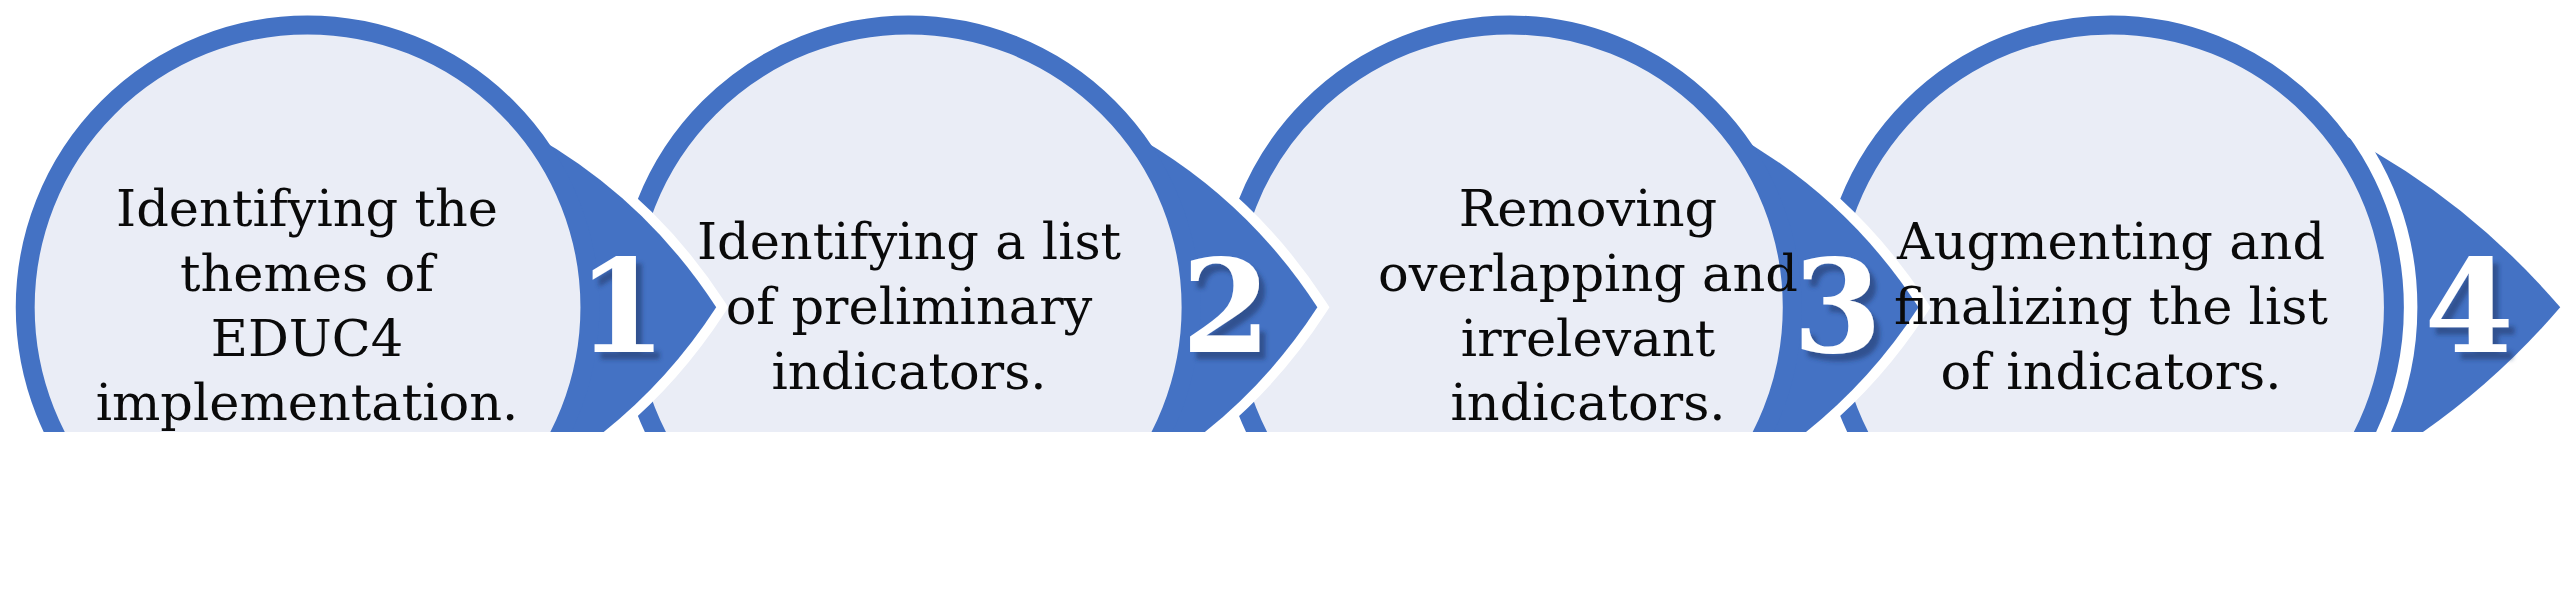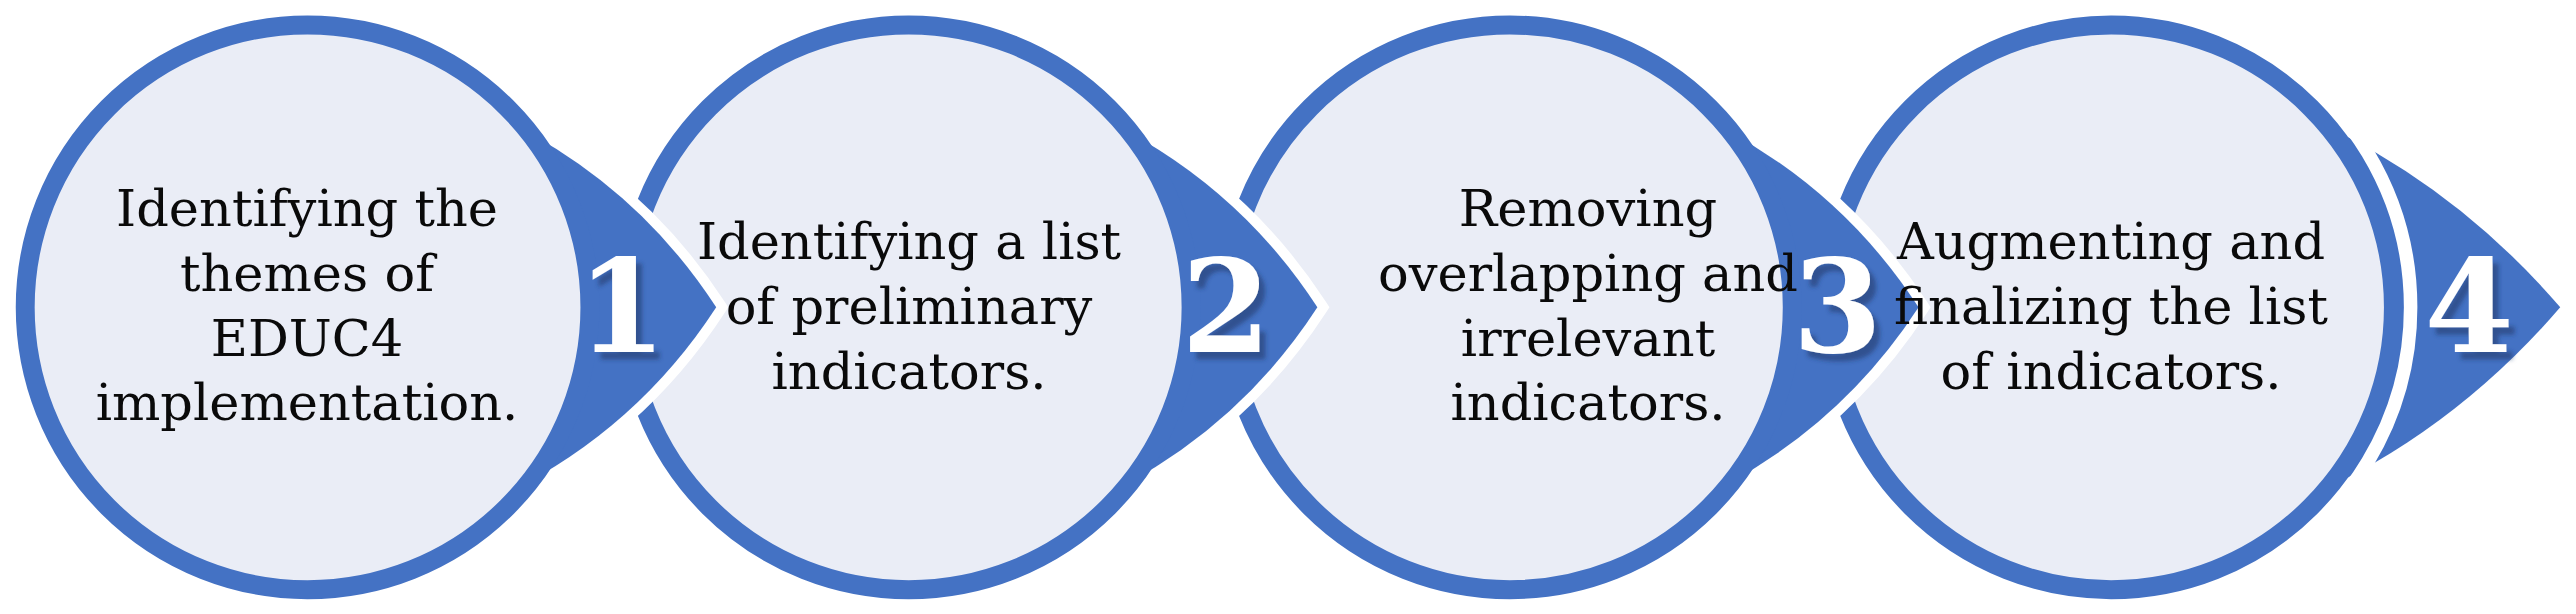--- a/index.html
+++ b/index.html
@@ -1,18 +1,18 @@
 <!DOCTYPE html>
 <html style="font-size:10.8px"><head>
 <meta charset="utf-8">
 <style>
   html,body{margin:0;padding:0;background:#ffffff;}
   .canvas{
     position:relative;
-    width:2576px;height:614px;
+    width:2576px;height:432px;
     background:#ffffff;
     overflow:hidden;
     font-family:"DejaVu Serif","Liberation Serif",serif;
   }
   .diagram-svg{position:absolute;left:0;top:0;width:2576px;height:614px;}
   .arrow{
     fill:#4472C4;
     stroke:#ffffff;
     stroke-width:30;
     stroke-linejoin:miter;

